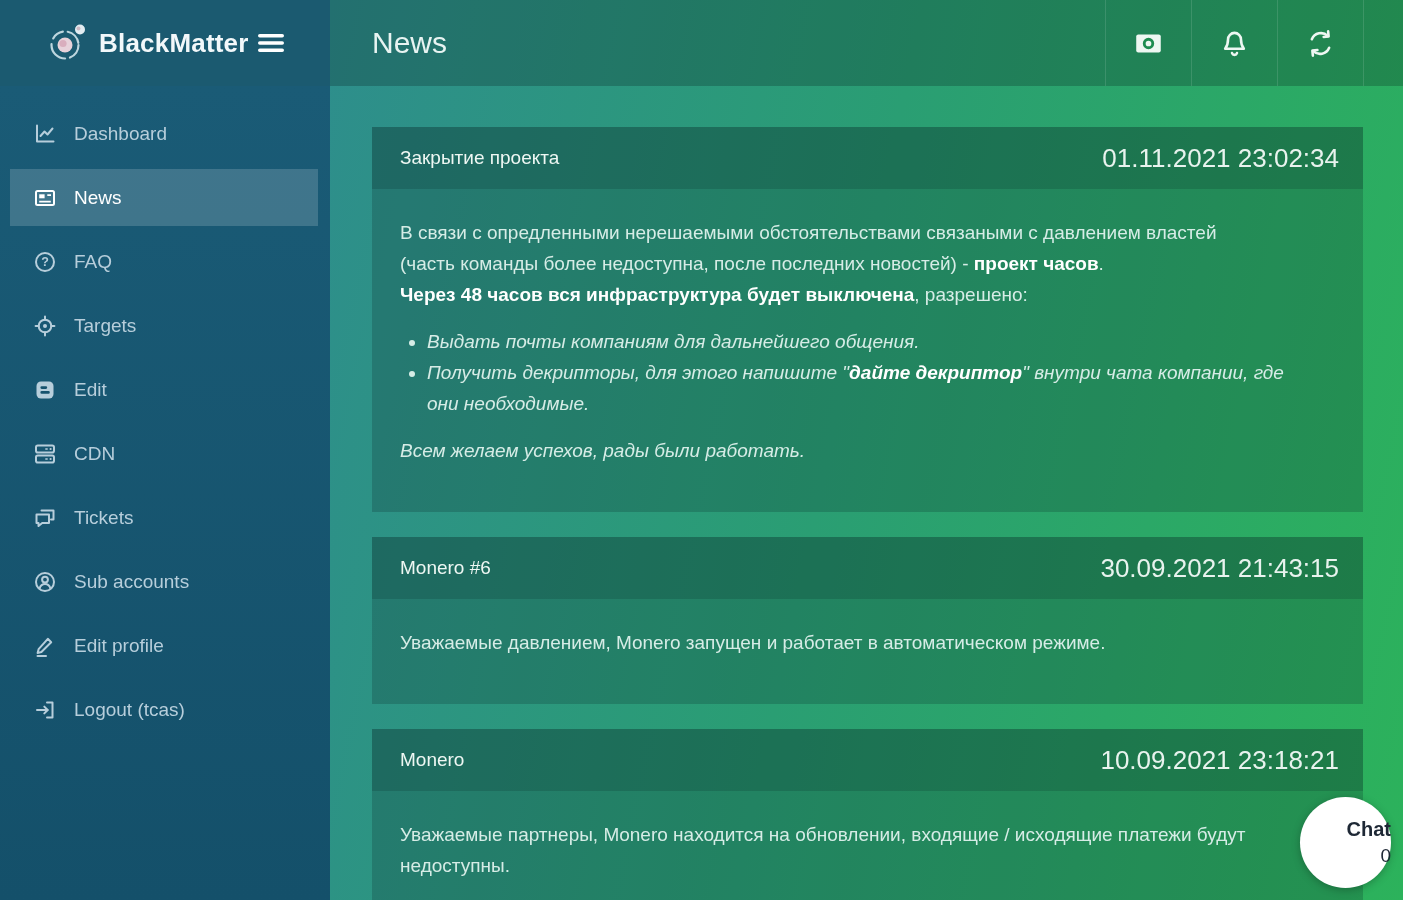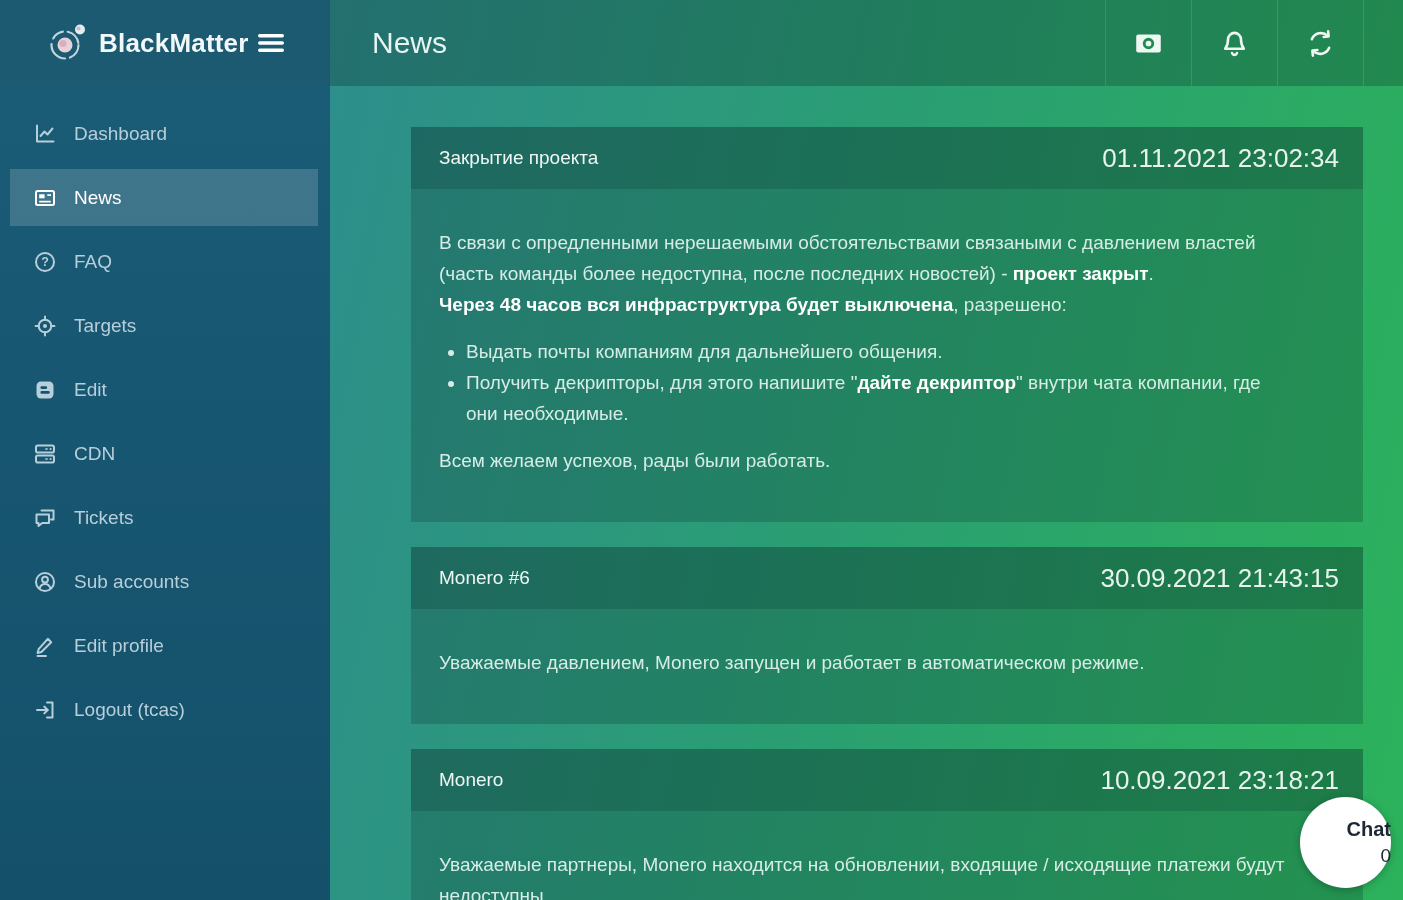--- a/index.html
+++ b/index.html
@@ -48,35 +48,35 @@
   }
   .nav-item.active{ background:rgba(255,255,255,0.17); color:#ffffff; }
   .nav-icon{ width:24px; height:24px; margin-right:17px; flex:0 0 auto; display:flex; }
   .nav-icon svg{ width:24px; height:24px; }
 
   
   .content{
     grid-column:2; grid-row:2; overflow:hidden;
     padding:41px 40px 0 42px;
   }
-  .news-card{ margin-bottom:25px;margin-left:39px; }
+  .news-card{ margin-bottom:25px; }
   .card-header{
     height:62px; background:rgba(3,26,28,0.34);
     display:flex; align-items:center; justify-content:space-between;
     padding:0 24px 0 28px;
   }
   .card-title{ color:#eef7f3; font-size:19px; }
   .card-time{ color:#e8f3ee; font-size:26px; }
   .card-body{
     background:rgba(3,26,28,0.20);
-    padding:38px 28px 46px 28px;
+    padding:28px 28px 46px 28px;
     color:#d6ece6; font-size:19px; line-height:31px;
   }
   .card-body .block{ white-space:pre-wrap; }
-  .card-body .block + .block{ margin-top:16px; }
+  .card-body .block + .block{ margin-top:16px;font-style:italic; }
   .card-body ul{ padding-left:27px; list-style:disc outside; }
   .card-body li{ white-space:pre-wrap; }
   .card-body strong{ color:#ffffff; font-weight:700; }
 
   
   .chat-bubble{
     position:absolute; left:1300px; top:797px; width:91px; height:91px;
     background:#ffffff; border-radius:50%; border:none; cursor:pointer;
     display:flex; flex-direction:column; align-items:flex-end; justify-content:center;
     box-shadow:0 2px 8px rgba(0,0,0,0.25); z-index:10; line-height:1.35;
@@ -242,21 +242,21 @@
 
   <main class="content">
     <div id="news-list">
         <article class="news-card">
           <div class="card-header">
             <span class="card-title">Закрытие проекта</span>
             <span class="card-time">01.11.2021 23:02:34</span>
           </div>
           <div class="card-body">
             <p class="block"><span>В связи с опредленными нерешаемыми обстоятельствами связаными с давлением властей
-(часть команды более недоступна, после последних новостей) - </span><strong>проект закрыт</strong><span>.
+(часть команды более недоступна, после последних новостей) - </span><strong>проект часов</strong><span>.
 </span><strong>Через 48 часов вся инфраструктура будет выключена</strong><span>, разрешено:</span></p>
             <ul class="block"><li><span>Выдать почты компаниям для дальнейшего общения.</span></li><li><span>Получить декрипторы, для этого напишите "</span><strong>дайте декриптор</strong><span>" внутри чата компании, где
 они необходимые.</span></li></ul>
             <p class="block"><span>Всем желаем успехов, рады были работать.</span></p>
           </div>
         </article>
         <article class="news-card">
           <div class="card-header">
             <span class="card-title">Monero #6</span>
             <span class="card-time">30.09.2021 21:43:15</span>

